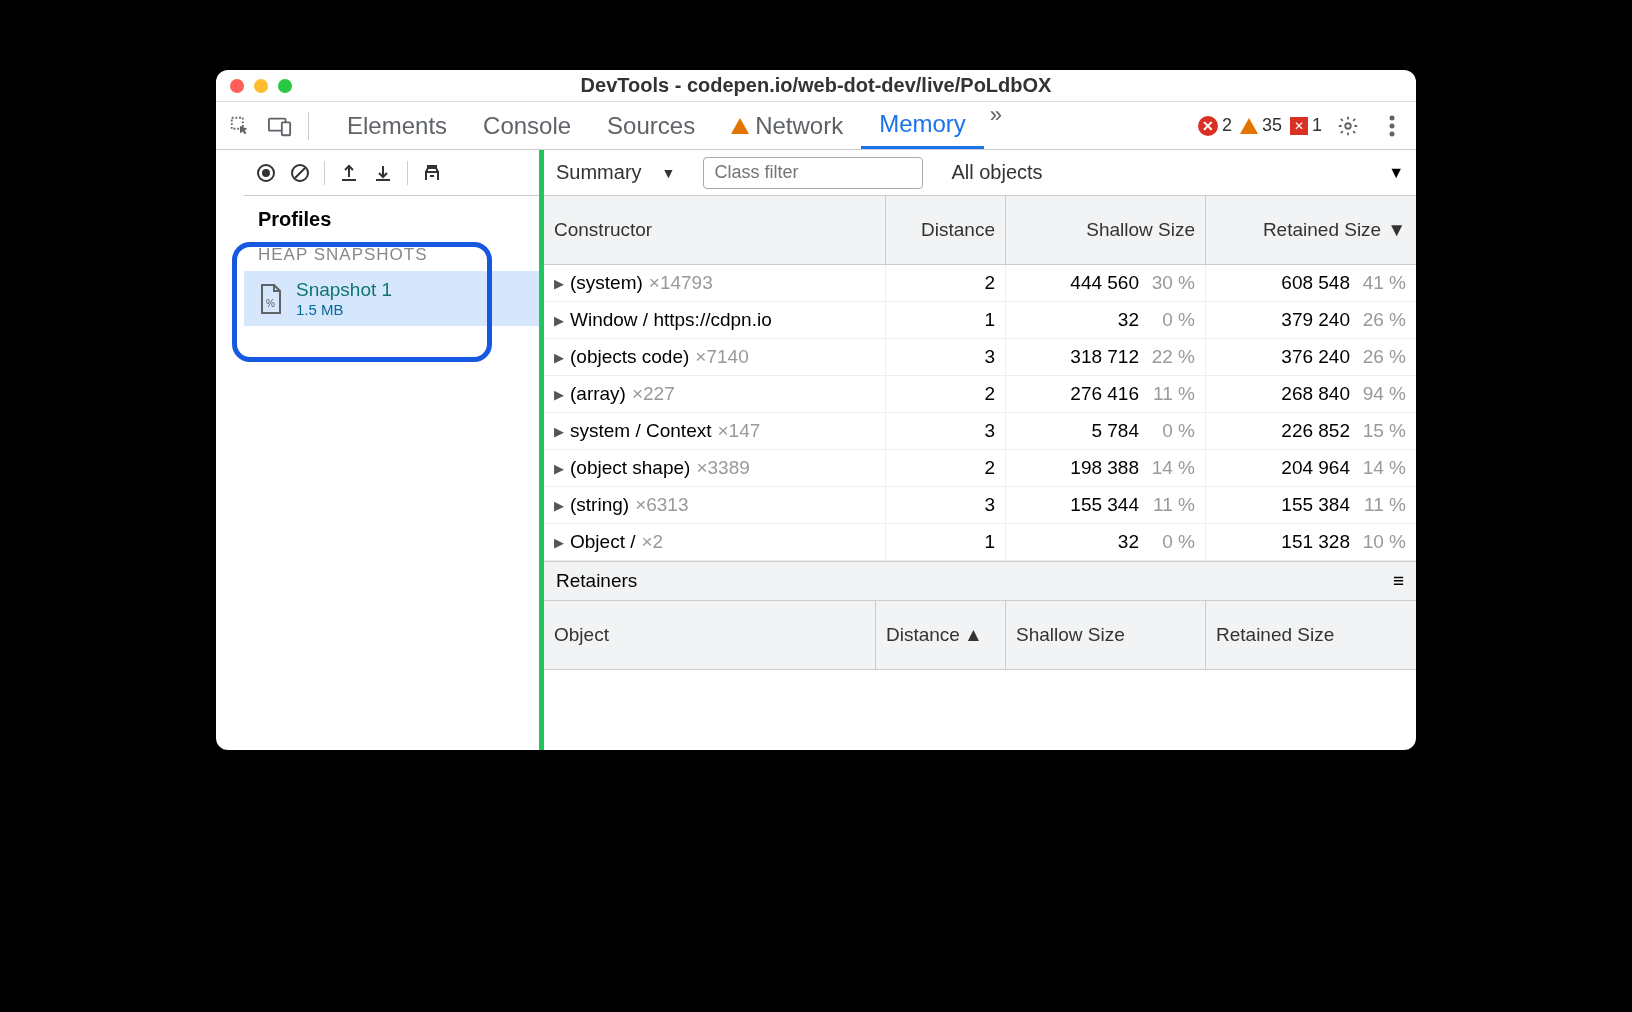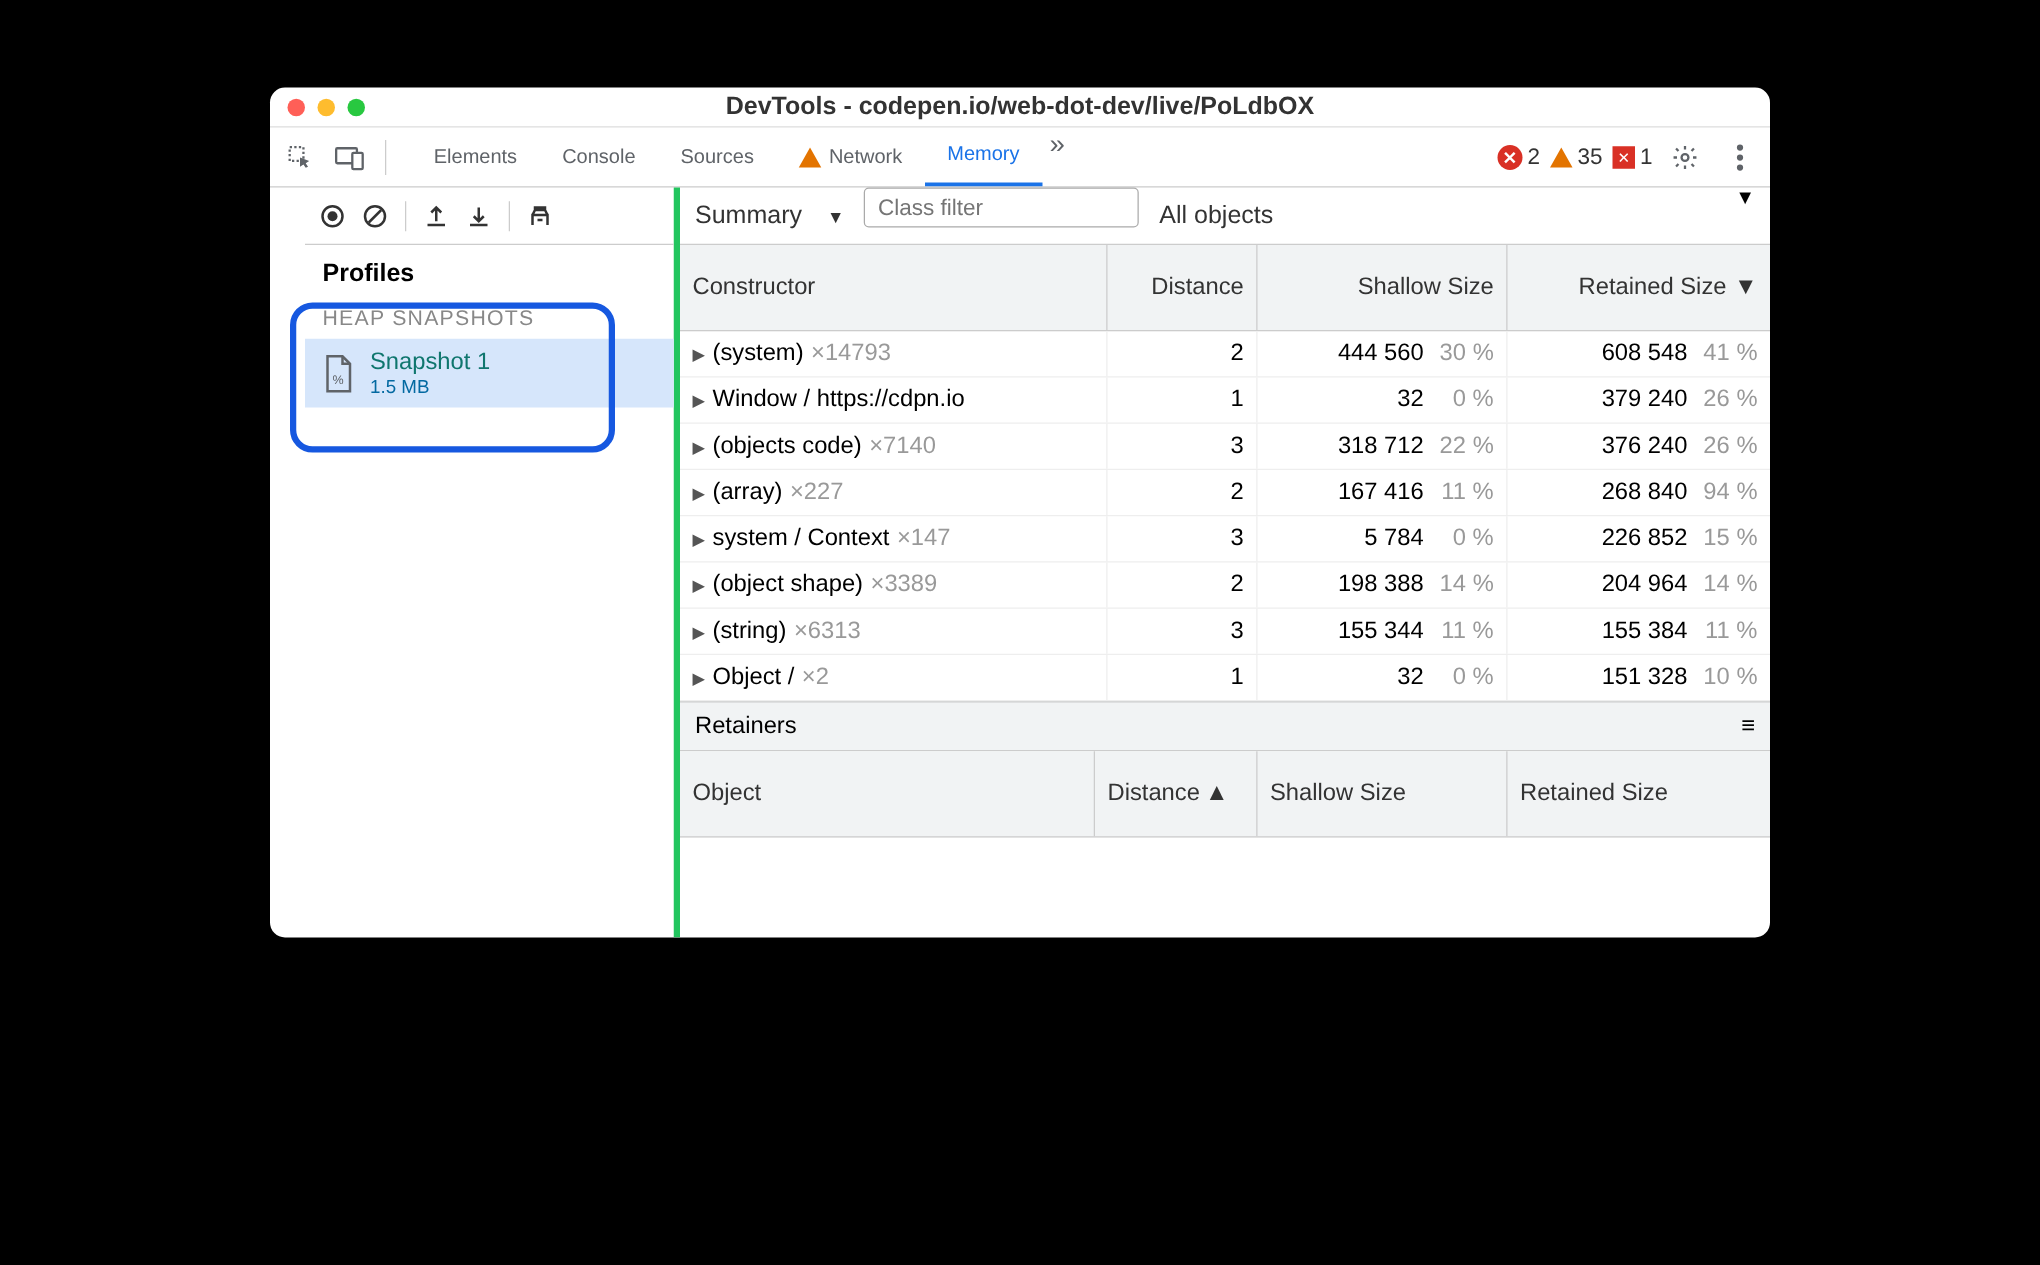--- a/index.html
+++ b/index.html
@@ -48,21 +48,21 @@
 }
 .tool-icon {
   width: 36px; height:36px;
   display:flex; align-items:center; justify-content:center;
   color:#5f6368;
 }
 .tabs { display:flex; align-items:stretch; gap:0; margin-left:10px; height:100%; }
 .tab {
   padding: 0 18px;
   display:flex; align-items:center;
-  font-size:16px; color:#5f6368;
+  font-size:24px; color:#5f6368;
   cursor:pointer;
 }
 .tab.active { color:#1a73e8; border-bottom:3px solid #1a73e8; font-weight:500; }
 .tab.warn { display:flex; gap:6px; }
 .overflow { color:#5f6368; font-size:22px; padding:0 6px; }
 .badges { display:flex; align-items:center; gap:8px; margin-left:auto; }
 .badge { display:flex; align-items:center; gap:4px; font-size:18px; color:#333; }
 .badge .circ { width:20px;height:20px;border-radius:50%;display:flex;align-items:center;justify-content:center;color:#fff;font-size:14px;font-weight:700; }
 .badge .circ.err{background:#d93025;}
 .tri { width:0;height:0;border-left:9px solid transparent;border-right:9px solid transparent;border-bottom:16px solid #e37400;position:relative;}
@@ -90,21 +90,21 @@
 .snapshot-item .size { font-size:15px; color:#0369a1; }
 .highlight-ring {
   position:absolute;
   border:5px solid #1658e0;
   border-radius:18px;
   pointer-events:none;
 }
 .main { flex:1; display:flex; flex-direction:column; position:relative; }
 .main-toolbar {
   height:46px; border-bottom:1px solid #ccc;
-  display:flex; gap:16px; padding:0 12px;
+  display:flex; align-items:center; gap:28px; padding:0 12px;
 }
 .dd { display:flex; align-items:center; gap:20px; font-size:20px; color:#333; }
 .dd .caret { font-size:14px; }
 .filter-input {
   height:32px; border:1px solid #aaa; border-radius:4px;
   padding:0 10px; font-size:18px; width:220px; color:#888;
 }
 .table-head, .ret-head {
   display:flex; background:#f1f3f4; border-bottom:1px solid #ccc;
   font-size:19px; color:#333;
@@ -329,21 +329,21 @@
             </div>
           </div>
           <div class="row">
             <div class="td name">
               <span class="arrow">▶</span>
               <span>(array)</span> 
               <span class="mult">×227</span>
             </div>
             <div class="td dist">2</div>
             <div class="td shallow">
-              <span>167 416</span>
+              <span>276 416</span>
               <span class="pct">11 %</span>
             </div>
             <div class="td retained">
               <span>268 840</span>
               <span class="pct">94 %</span>
             </div>
           </div>
           <div class="row">
             <div class="td name">
               <span class="arrow">▶</span>

